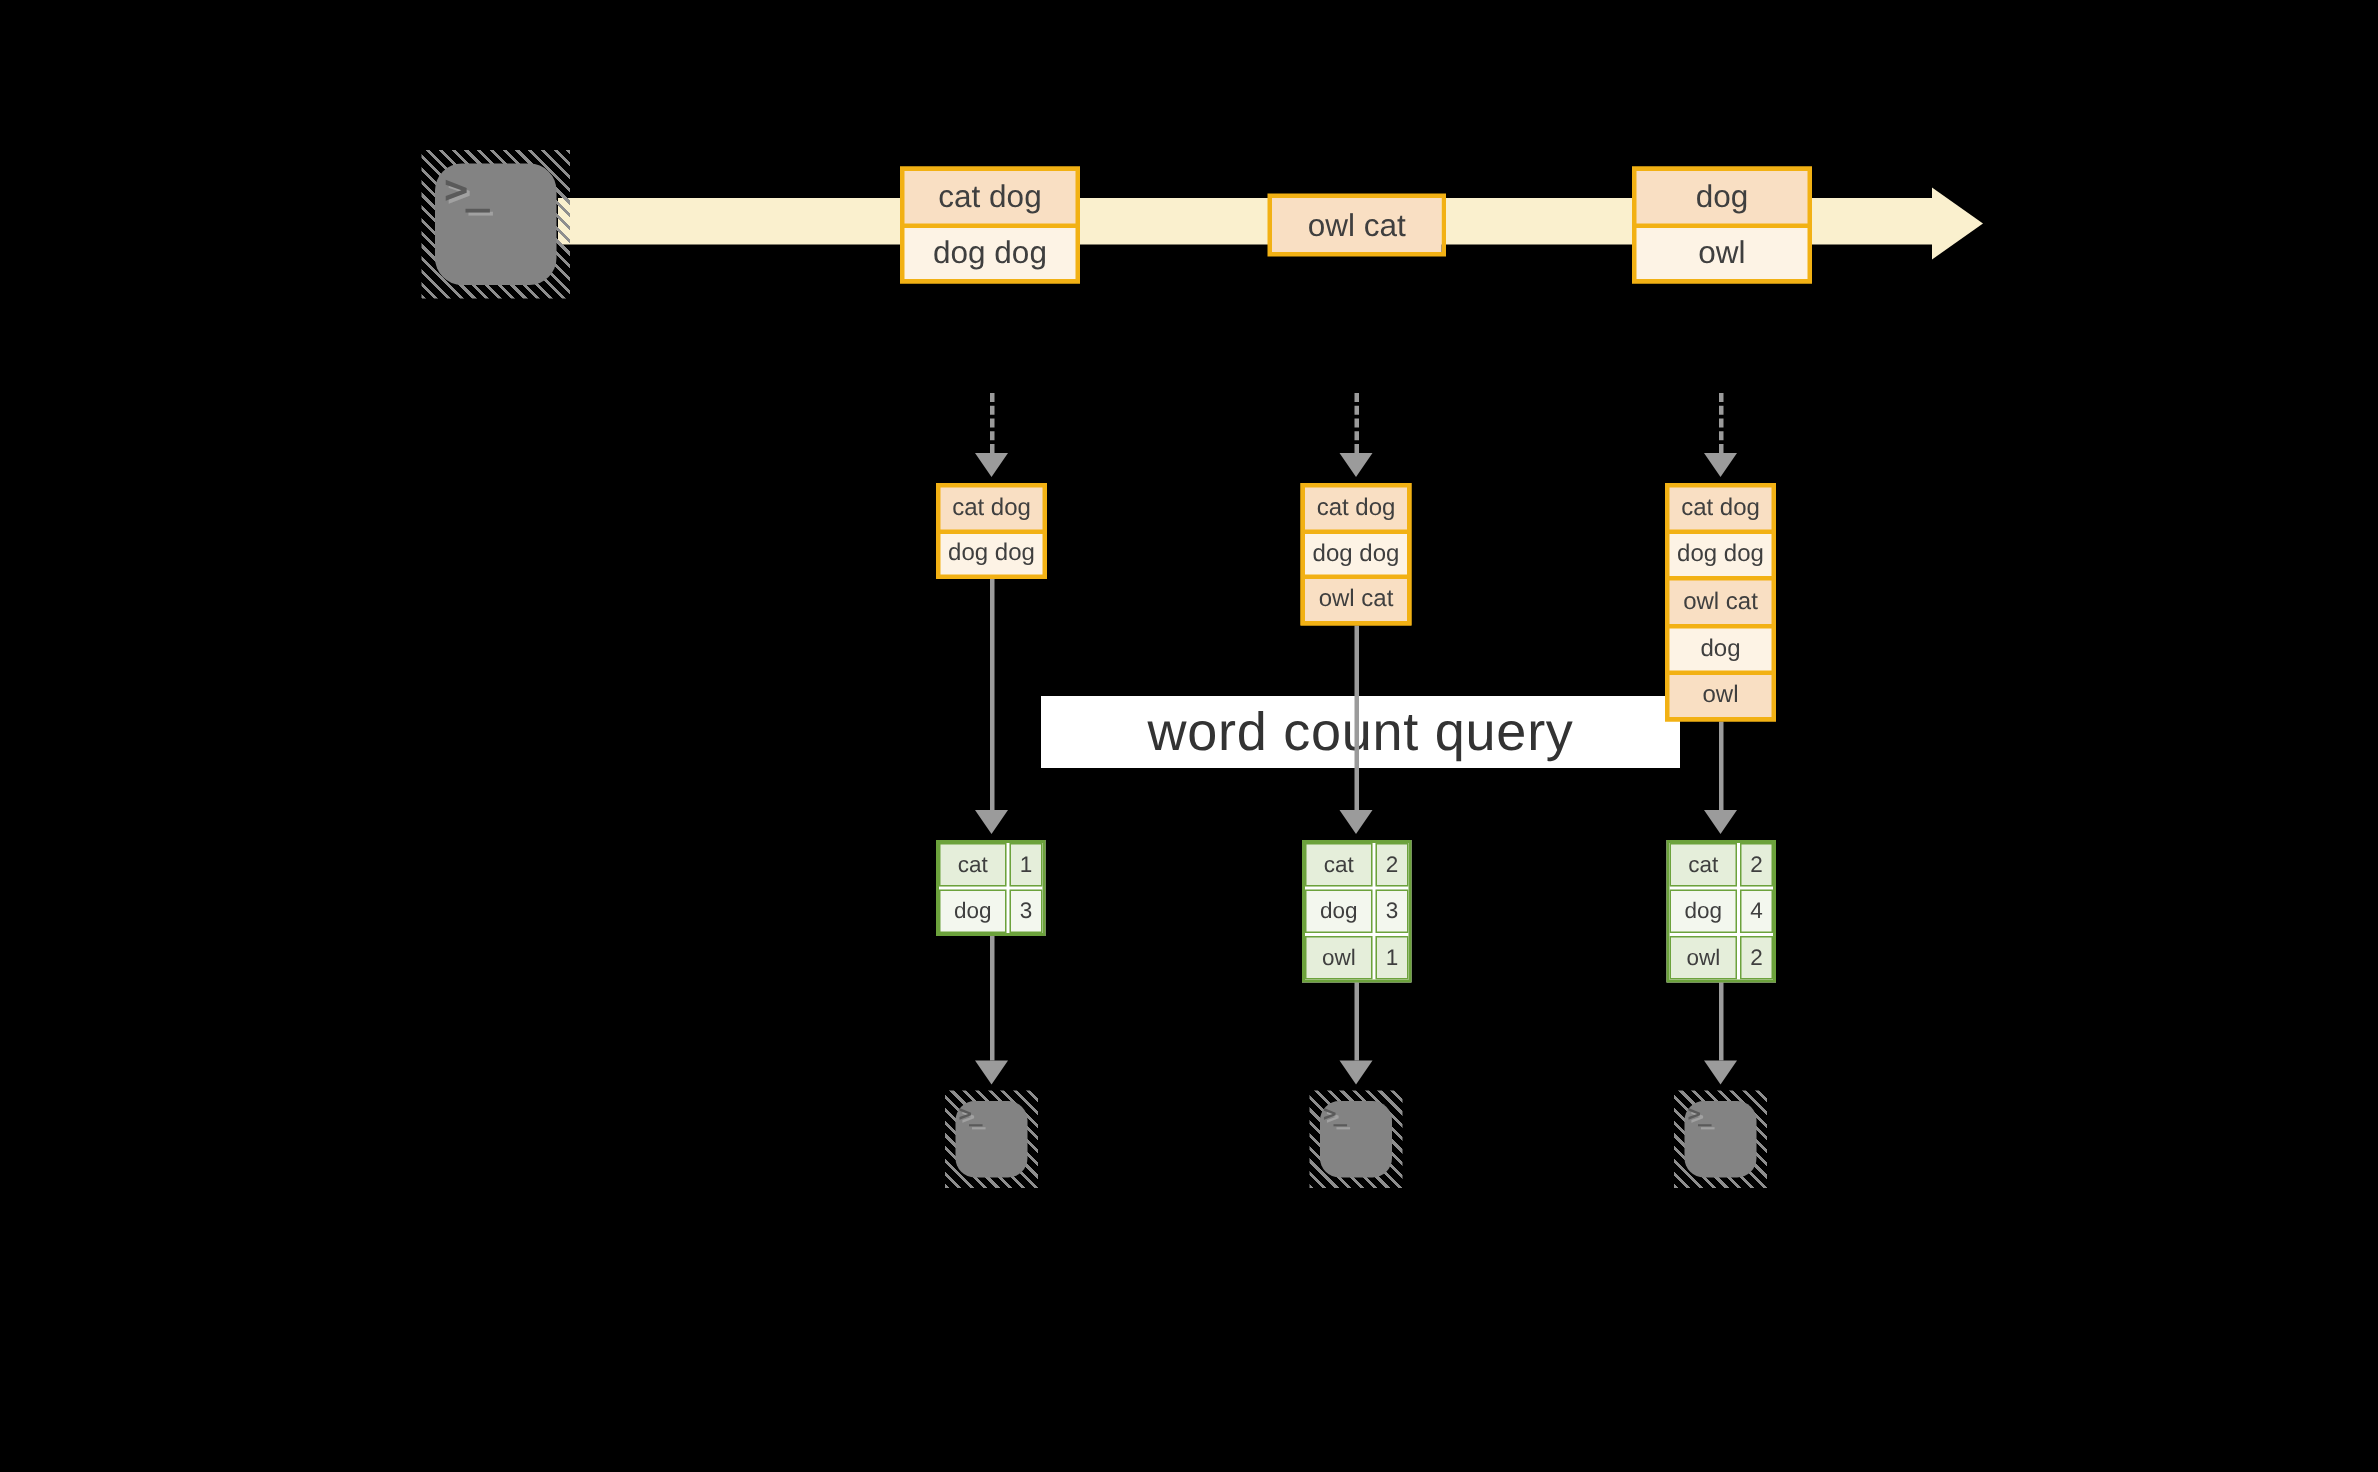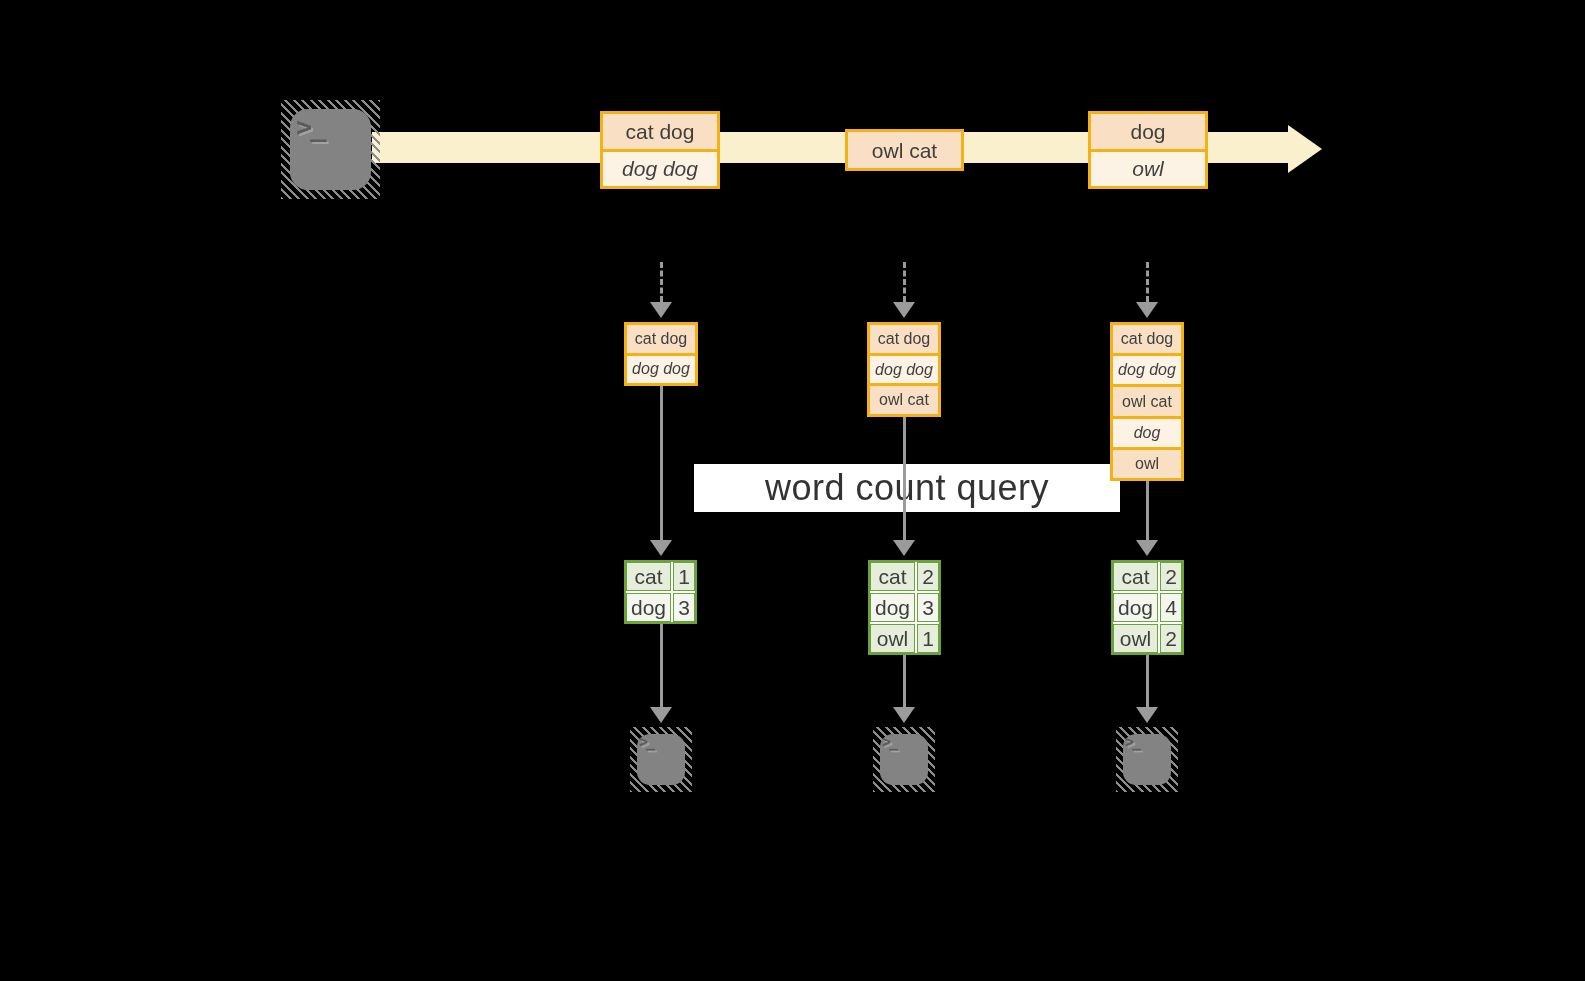--- a/index.html
+++ b/index.html
@@ -39,21 +39,21 @@
   .term.big .prompt{left:15px;top:11px;font-size:27px;}
   .term.small{width:62px;height:65px;top:727px;}
   .term.small .screen{inset:7px;border-radius:13px;}
   .term.small .prompt{left:9px;top:6px;font-size:15px;}
 
   
   .gbox{position:absolute;z-index:4;box-sizing:border-box;display:flex;flex-direction:column;
     background:var(--gold-border);border:3px solid var(--gold-border);gap:3px;}
   .gbox .row{flex:1;display:flex;align-items:center;justify-content:center;line-height:1;}
   .row.peach{background:var(--peach-fill);}
-  .row.cream{background:var(--cream-fill);font-style:italic;}
+  .row.cream{background:var(--cream-fill);}
   .gbox.event .row{font-size:21px;}
   .gbox.state .row{font-size:16px;}
   .event-1{left:600px;top:111px;width:120px;height:78px;}
   .event-2{left:845px;top:129px;width:119px;height:42px;}
   .event-3{left:1088px;top:111px;width:120px;height:78px;}
   .state-1{left:624px;top:322px;width:74px;height:64px;}
   .state-2{left:867px;top:322px;width:74px;height:95px;}
   .state-3{left:1110px;top:322px;width:74px;height:159px;}
 
   
@@ -78,21 +78,21 @@
     background:var(--query-band-bg);z-index:2;}
   .query-label{position:absolute;left:694px;top:464px;width:426px;height:48px;z-index:2;
     display:flex;align-items:center;justify-content:center;
     font-size:36px;font-weight:300;color:#333;letter-spacing:0.5px;}
 
   
   .rtable{position:absolute;z-index:4;box-sizing:border-box;display:grid;
     grid-template-columns:2.05fr 1fr;gap:2px;background:#fff;
     border:2.5px solid var(--green-border);}
   .rtable .cell{border:1px solid var(--green-border);display:flex;align-items:center;
-    justify-content:center;font-size:21px;line-height:1;}
+    justify-content:center;font-size:15px;line-height:1;}
   .cell.fa{background:var(--green-fill-a);}
   .cell.fb{background:var(--green-fill-b);}
   .rt-1{left:624px;top:560px;width:73px;height:64px;}
   .rt-2{left:868px;top:560px;width:73px;height:95px;}
   .rt-3{left:1111px;top:560px;width:73px;height:95px;}
 
   .st-1{left:630px;} .st-2{left:873px;} .st-3{left:1116px;}
 </style>
 </head>
 <body>

